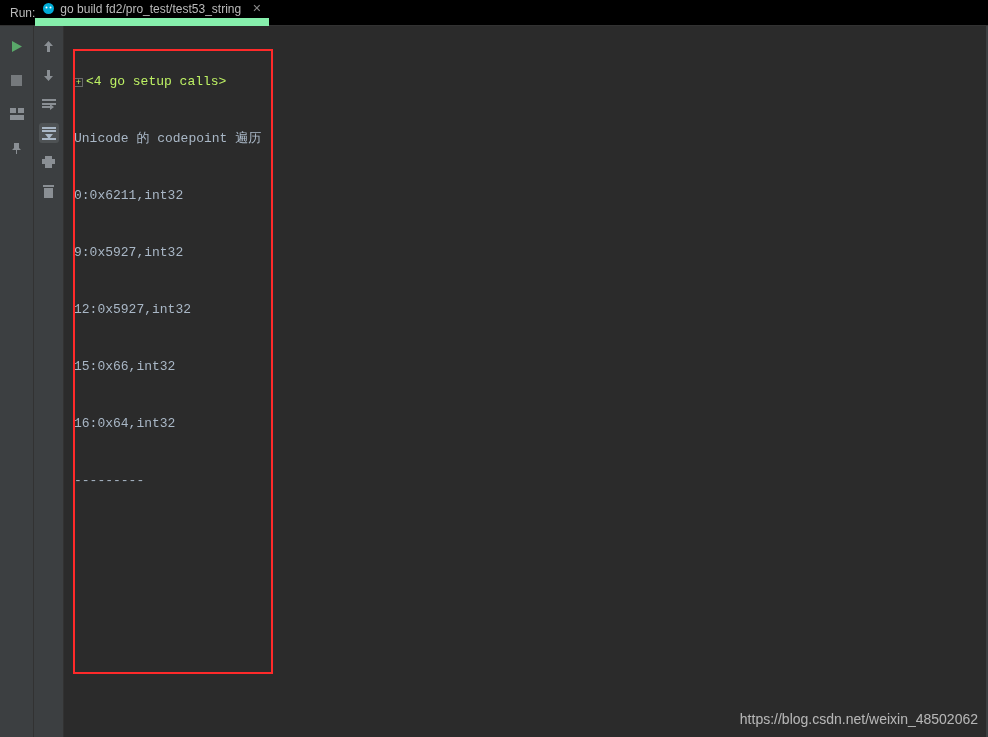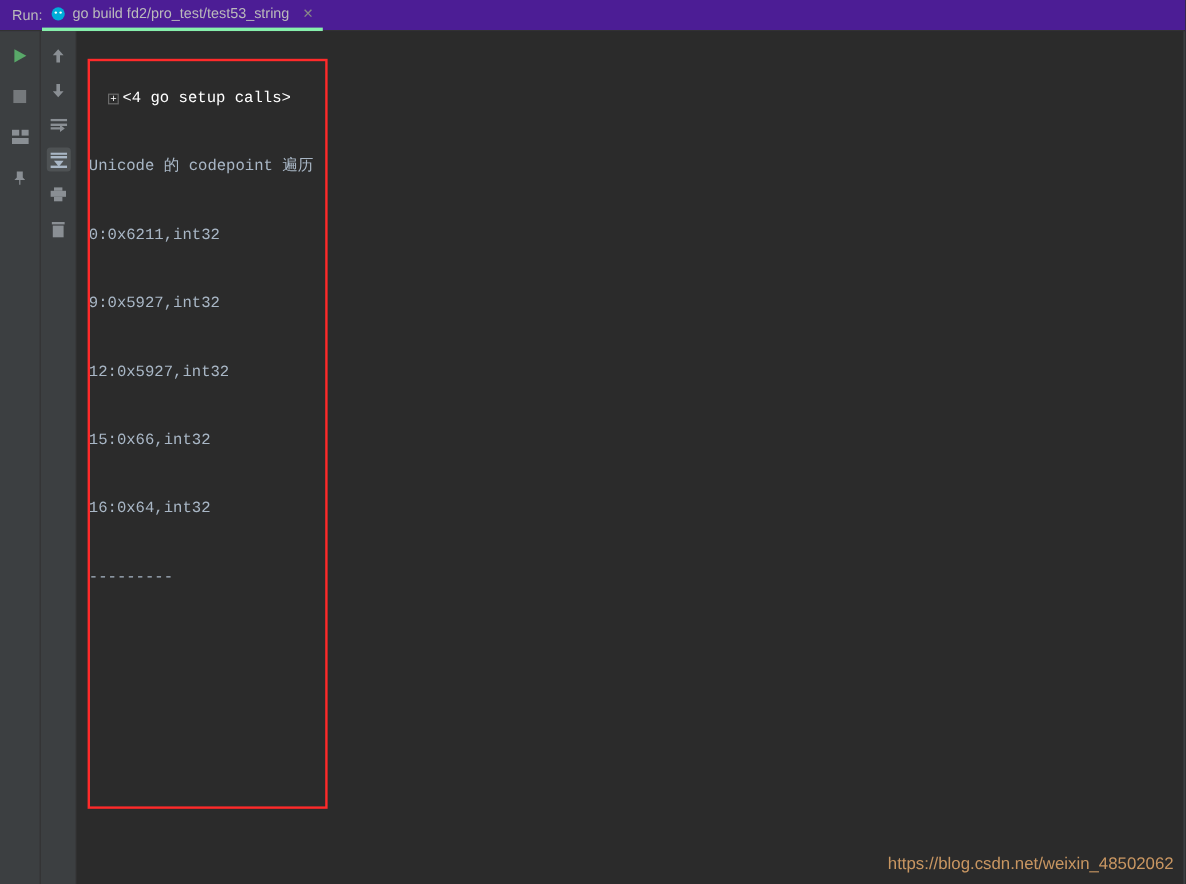--- a/index.html
+++ b/index.html
@@ -7,34 +7,34 @@
     width: 988px;
     height: 737px;
     background: #2b2b2b;
     font-family: "Segoe UI", Arial, sans-serif;
     color: #bbbbbb;
     overflow: hidden;
     position: relative;
   }
   .header {
     height: 26px;
-    background: #4c1d95;
+    background: #000000;
     border-bottom: 1px solid #323232;
     display: flex;
     align-items: center;
     padding-left: 10px;
     font-size: 12px;
     color: #bbbbbb;
   }
   .tab {
     display: flex;
     align-items: center;
     height: 26px;
     padding: 0 8px 0 6px;
-    border-bottom: 3px solid #86efac;
+    border-bottom: 8px solid #86efac;
     color: #bbbbbb;
     gap: 5px;
   }
   .tab-icon {
     width: 14px;
     height: 14px;
     display: flex;
     align-items: center;
     justify-content: center;
   }
@@ -86,22 +86,21 @@
     background: #2b2b2b;
     font-family: "Consolas", "Courier New", monospace;
     font-size: 13px;
     line-height: 19px;
     color: #a9b7c6;
     padding: 8px 0 0 10px;
     position: relative;
     white-space: pre;
   }
   .setup-line {
-    color: #ffffff;
-    padding-left: 16px;
+    color: #bef264;
   }
   .setup-line .wrap-box {
     display: inline-block;
     width: 9px;
     height: 9px;
     border: 1px solid #6b6b6b;
     margin-right: 3px;
     font-size: 9px;
     line-height: 8px;
     text-align: center;
@@ -113,21 +112,21 @@
     width: 200px;
     height: 625px;
     border: 2px solid #ff2a2a;
     pointer-events: none;
   }
   .watermark {
     position: absolute;
     right: 10px;
     bottom: 10px;
     font-size: 14px;
-    color: #fdba74;
+    color: #e5e5e5;
     opacity: 0.75;
     font-family: Arial, sans-serif;
   }
   .right-border {
     width: 2px;
     background: #3c3f41;
   }
 </style>
 </head>
 <body>

